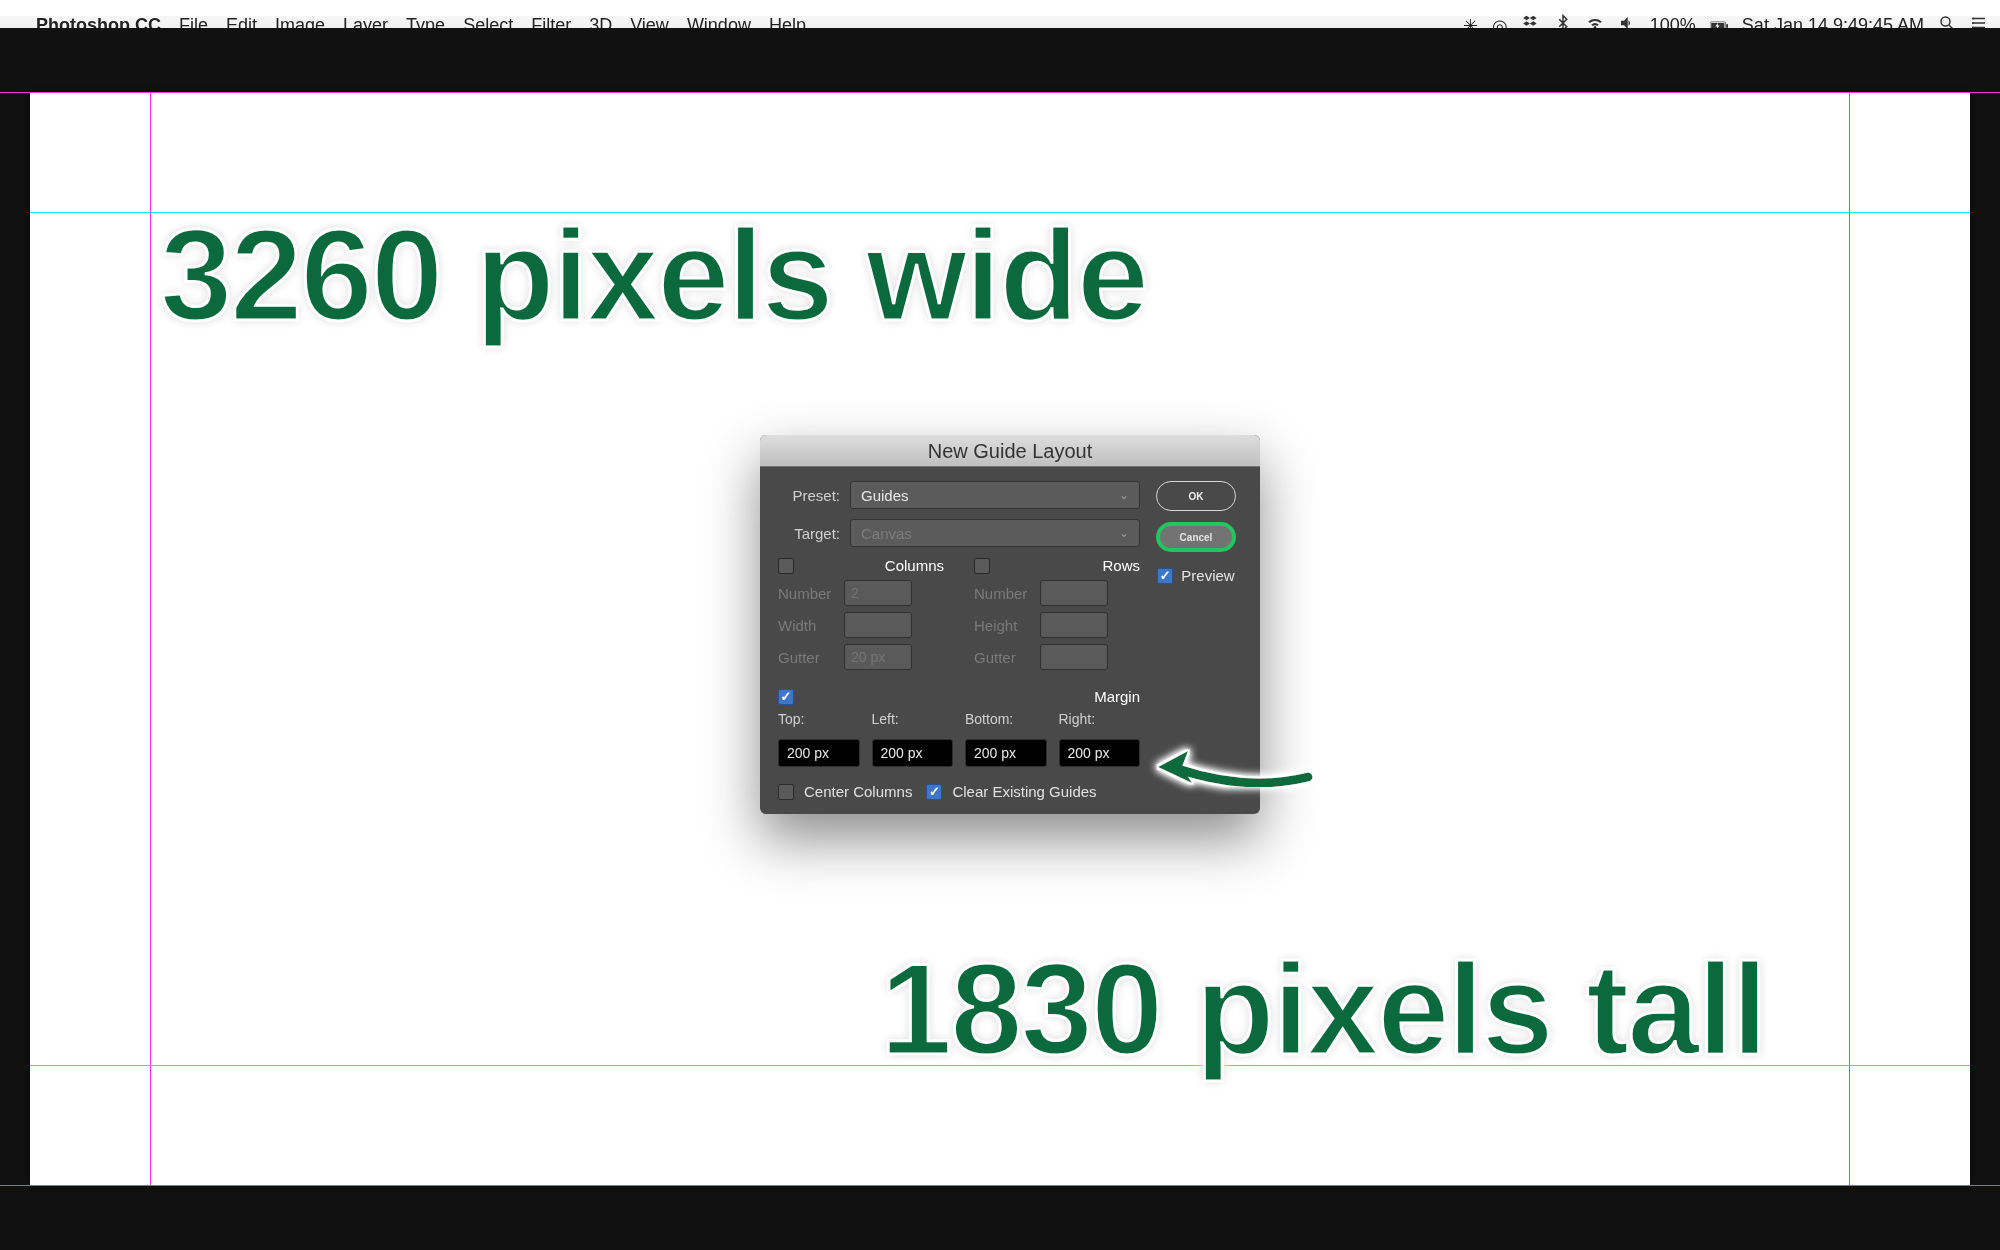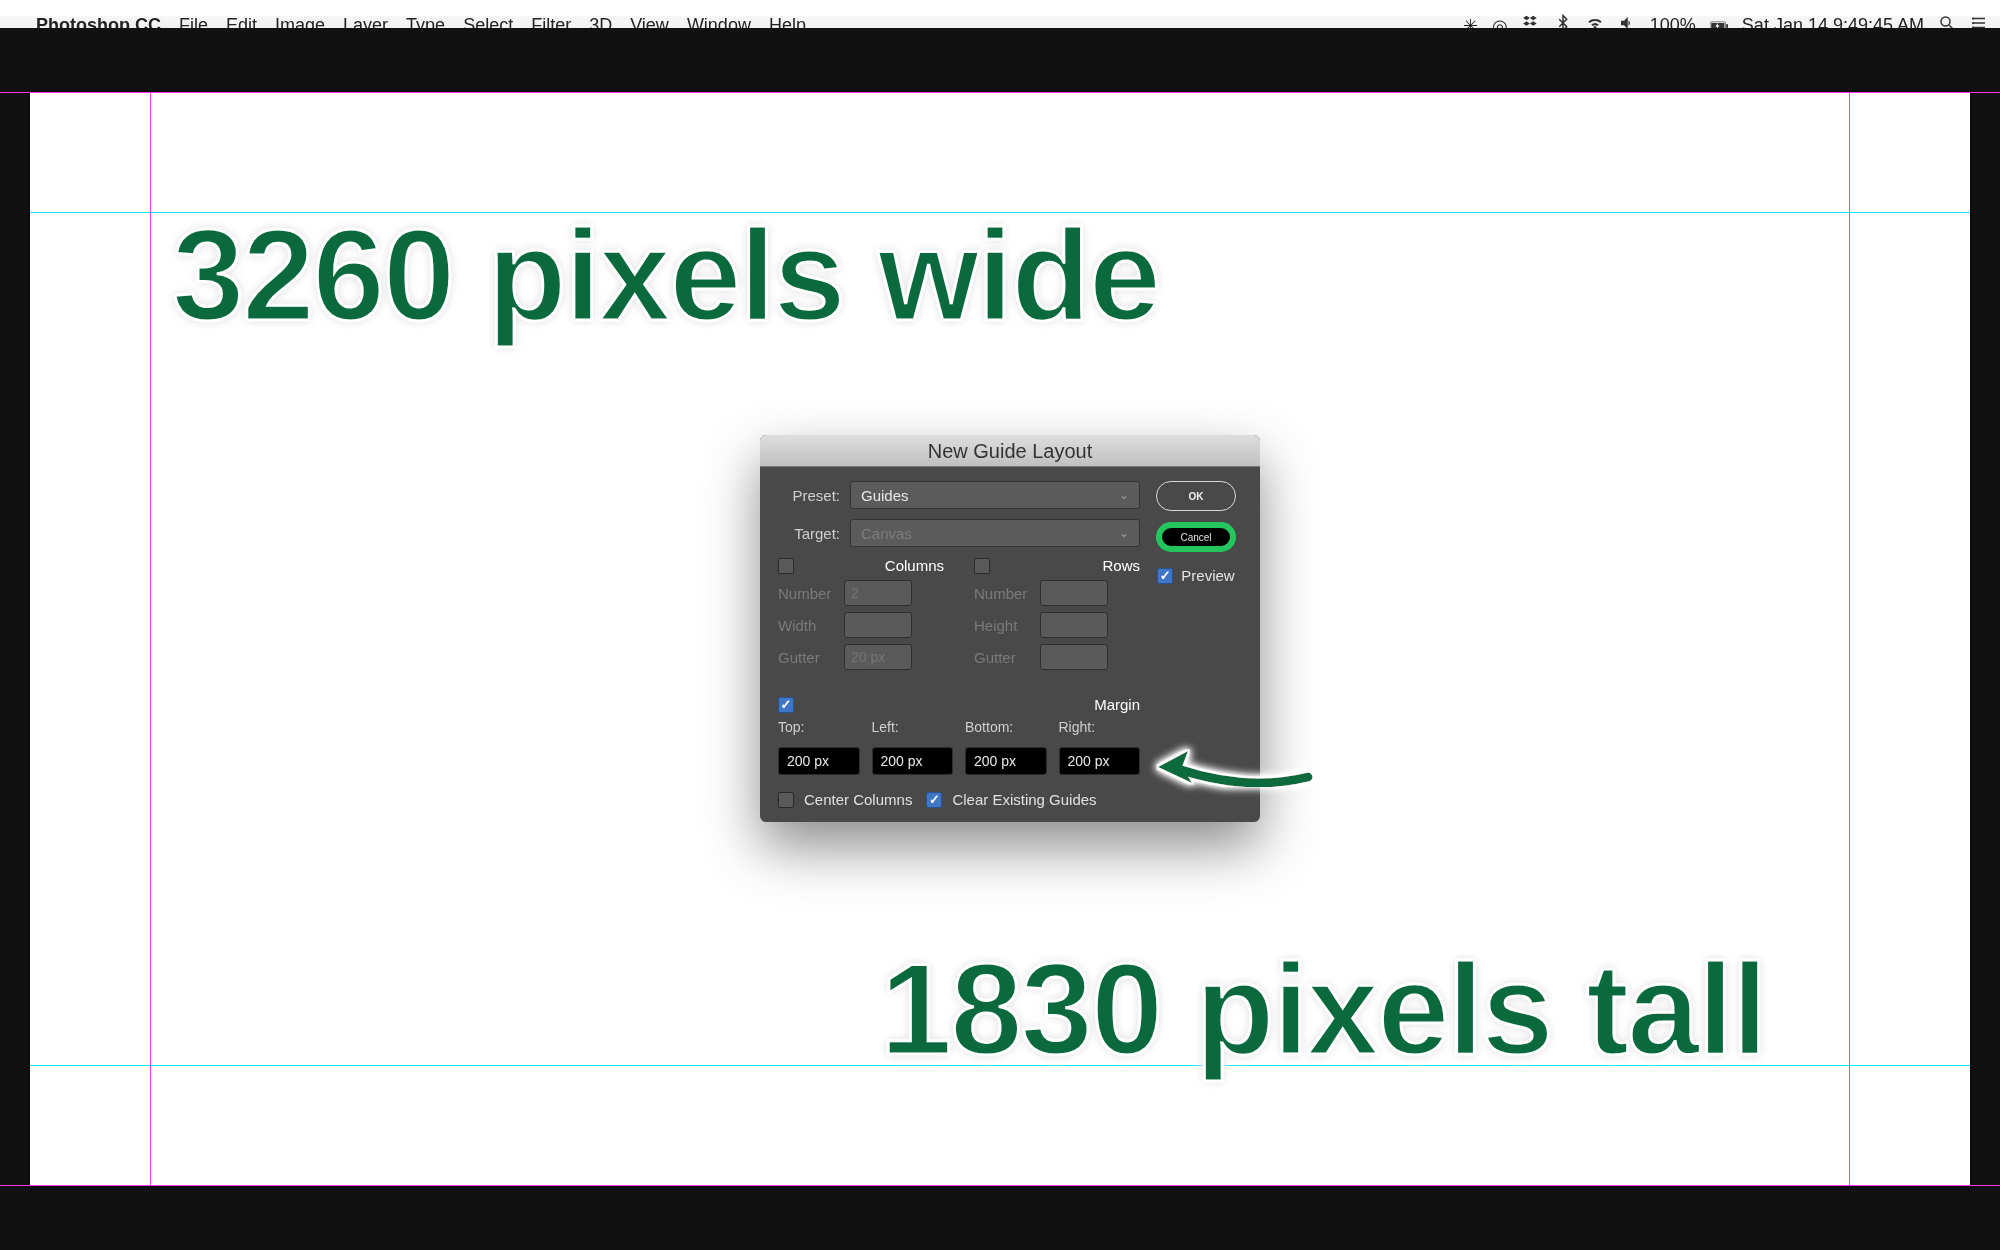--- a/index.html
+++ b/index.html
@@ -93,36 +93,36 @@
 
   .checkbox {
     width:16px; height:16px; background:#5a5a5a; border:1px solid #2a2a2a; border-radius:2px;
     display:inline-flex; align-items:center; justify-content:center;
   }
   .checkbox.checked { background:#3f76c6; border-color:#285293; }
   .checkbox.checked::after { content:"✓"; color:#fff; font-size:13px; font-weight:700; }
 
   .section-head { display:flex; align-items:center; gap:8px; color:#ffffff; margin-bottom:6px;justify-content:space-between; }
 
-  .margins { margin-top:20px; }
+  .margins { margin-top:12px; }
   .margin-grid { display:grid; grid-template-columns:repeat(4,1fr); gap:12px; margin-top:6px; }
   .margin-grid .hdr { color:#cfcfcf; font-size:14px; }
   .margin-grid input {
     width:100%; height:28px; background:#000000; border:1px solid #2f2f2f; border-radius:3px;
     color:#e9e9e9; padding:0 8px; font-size:14px;
   }
 
   .bottomrow { display:flex; align-items:center; gap:10px; margin-top:16px; color:#e0e0e0; }
 
   .btn {
     width:80px; height:30px; border-radius:16px; display:flex; align-items:center; justify-content:center;
     font-size:10px; cursor:pointer;
   }
   .btn.primary { border:1.5px solid #d8d8d8; color:#f0f0f0; font-weight:600; }
-  .btn.secondary { border:6px solid #22c55e; color:#e4e4e4; background:#000000; }
+  .btn.secondary { border:4px solid #22c55e; color:#e4e4e4; background:#737373;font-weight:bold; }
 
   .preview-row { display:flex; align-items:center; gap:8px; color:#e4e4e4; margin-top:4px; }
 
   
   .arrow {
     position:absolute;
     left:1148px; top:737px;
     filter:drop-shadow(0 0 4px #fff) drop-shadow(0 0 2px #fff);
   }
 
@@ -208,21 +208,21 @@
         <div class="guide-v" style="right:120px;"></div>
         <div class="guide-h" style="top:120px;"></div>
         <div class="guide-h" style="bottom:120px;"></div>
       </div>
 
       <div class="guide-h pink" style="top:0; left:0; right:0;"></div>
       <div class="guide-h pink" style="bottom:0; left:0; right:0;"></div>
     </div>
   </div>
 
-  <div class="big-text" style="left:172px; top:200px;">3260 pixels wide</div>
+  <div class="big-text" style="left:160px; top:200px;">3260 pixels wide</div>
   <div class="big-text" style="left:880px; top:934px;">1830 pixels tall</div>
 
   <div class="dialog">
     <div class="titlebar">New Guide Layout</div>
     <div class="body">
       <div class="main">
         <div class="row">
           <div class="lbl">Preset:</div>
           <div class="select">
             <span>Guides</span>

